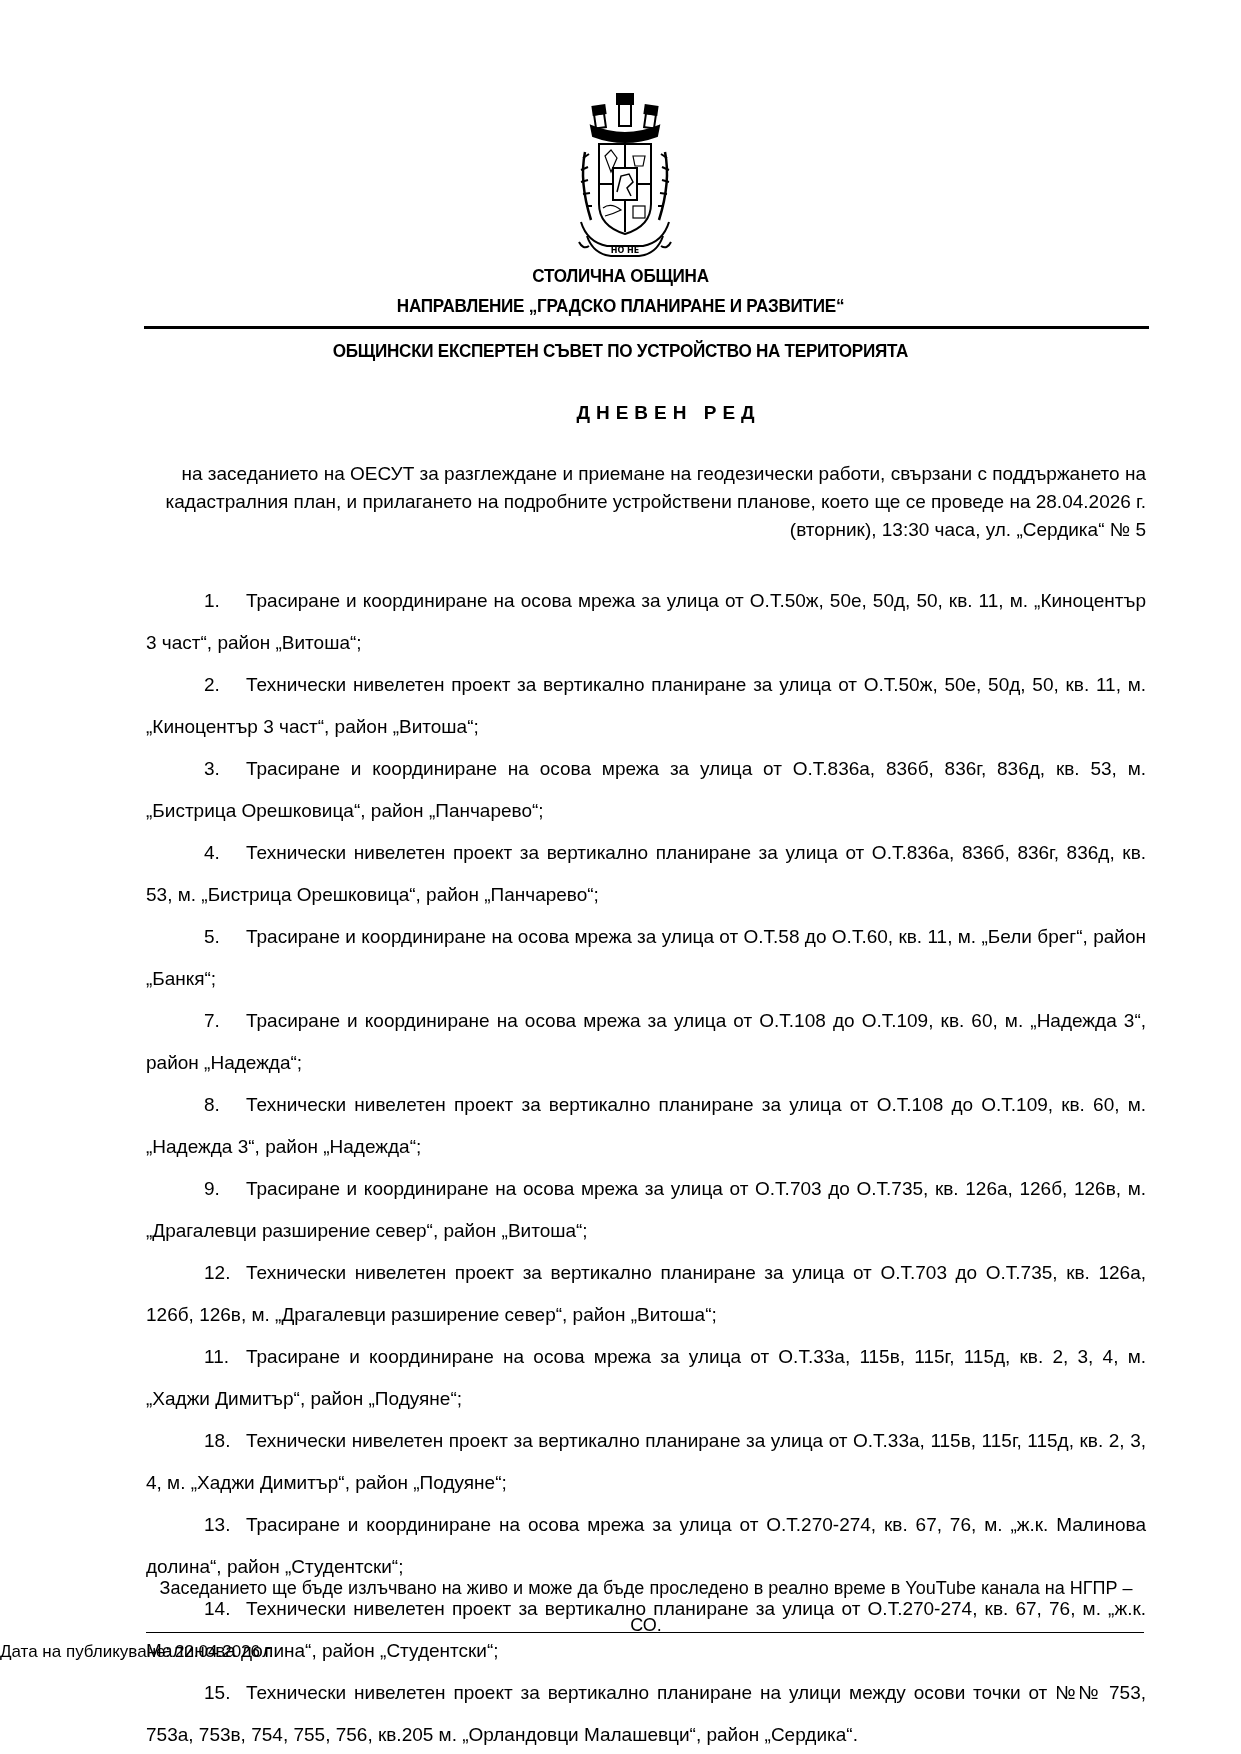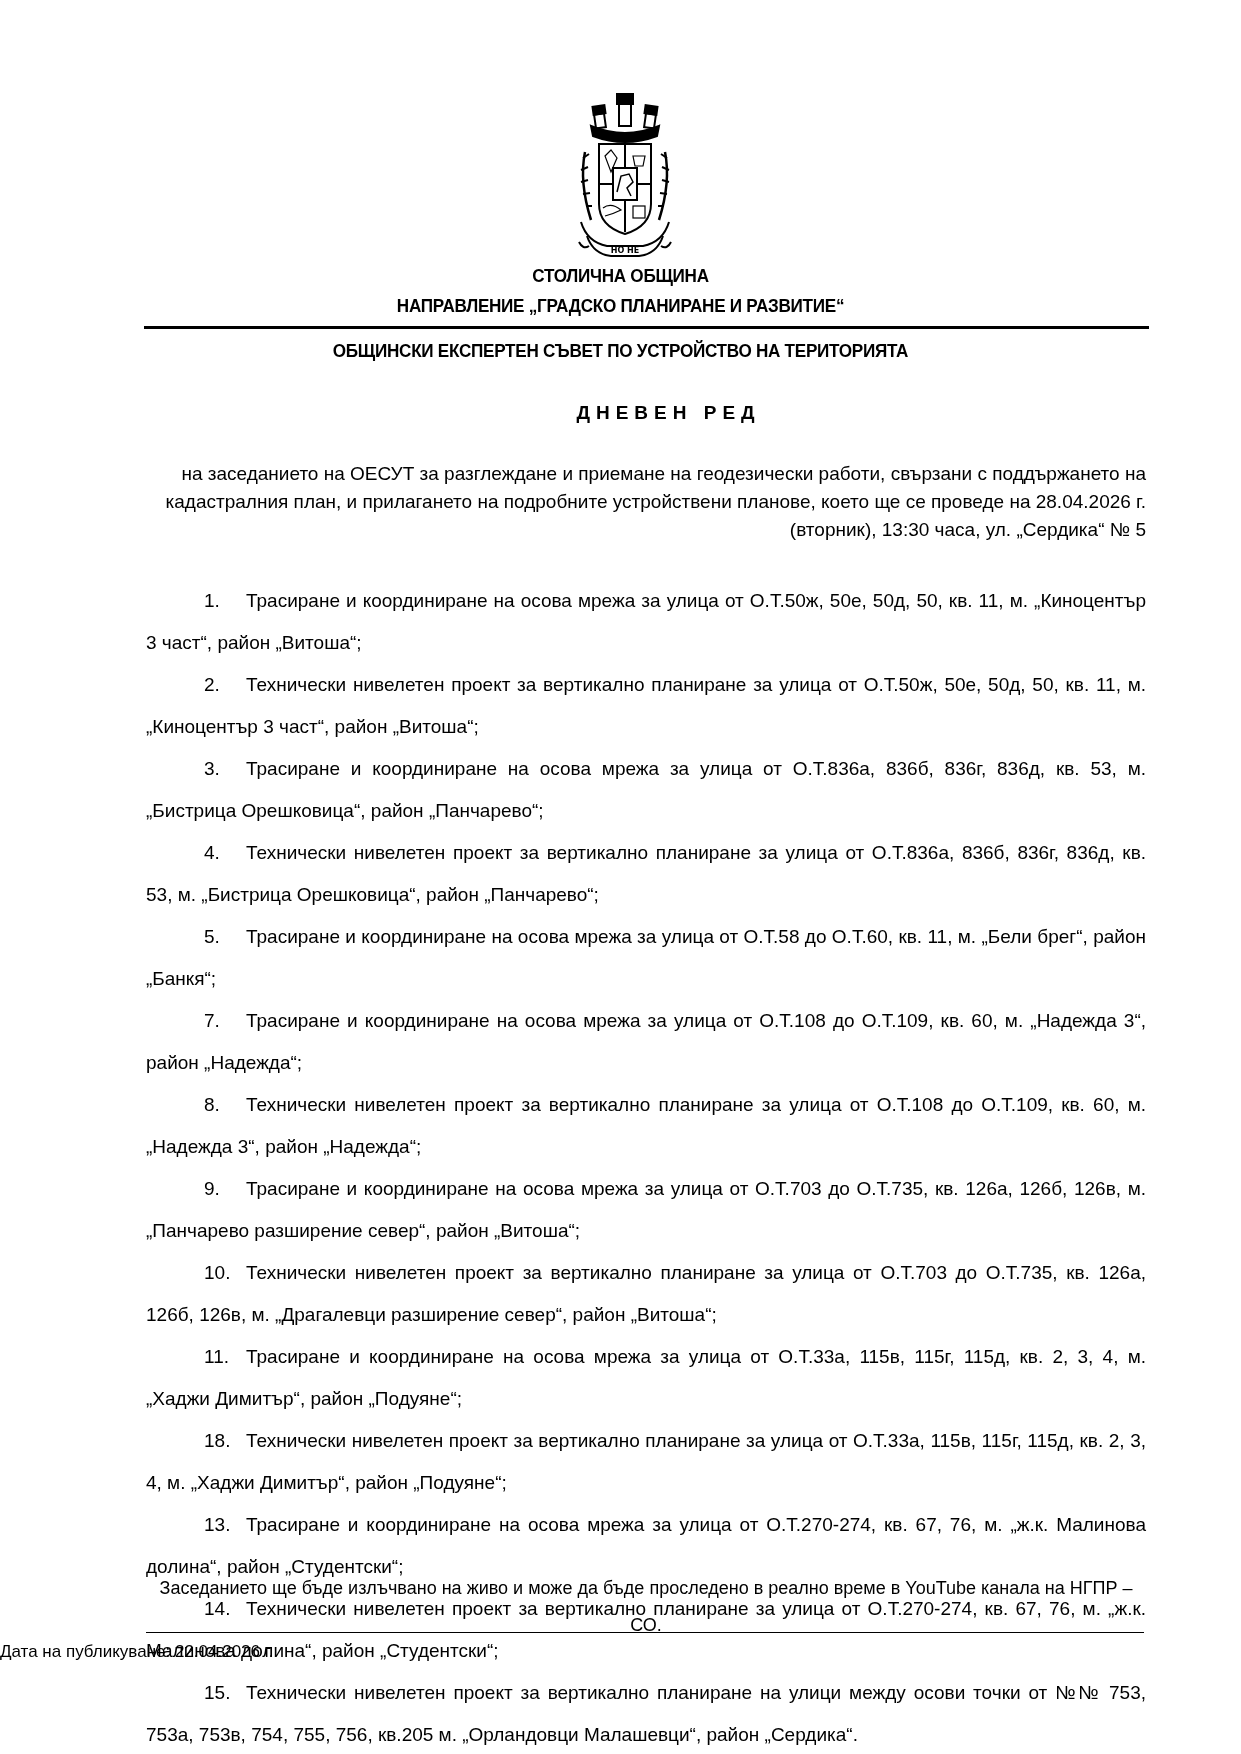--- a/index.html
+++ b/index.html
@@ -99,22 +99,22 @@
   <div class="intro">на заседанието на ОЕСУТ за разглеждане и приемане на геодезически работи, свързани с поддържането на кадастралния план, и прилагането на подробните устройствени планове, което ще се проведе на  28.04.2026 г. (вторник), 13:30 часа, ул. „Сердика“ № 5</div>
 
   <ol class="agenda-list">
     <li class="agenda-item"><span class="num">1.</span><span>Трасиране и координиране на осова мрежа за улица от О.Т.50ж, 50е, 50д, 50, кв. 11, м. „Киноцентър 3 част“, район „Витоша“;</span></li>
     <li class="agenda-item"><span class="num">2.</span><span>Технически нивелетен проект за вертикално планиране за улица от О.Т.50ж, 50е, 50д, 50, кв. 11, м. „Киноцентър 3 част“, район „Витоша“;</span></li>
     <li class="agenda-item"><span class="num">3.</span><span>Трасиране и координиране на осова мрежа за улица от О.Т.836а, 836б, 836г, 836д, кв. 53, м. „Бистрица Орешковица“, район „Панчарево“;</span></li>
     <li class="agenda-item"><span class="num">4.</span><span>Технически нивелетен проект за вертикално планиране за улица от О.Т.836а, 836б, 836г, 836д, кв. 53, м. „Бистрица Орешковица“, район „Панчарево“;</span></li>
     <li class="agenda-item"><span class="num">5.</span><span>Трасиране и координиране на осова мрежа за улица от О.Т.58 до О.Т.60, кв. 11, м. „Бели брег“, район „Банкя“;</span></li>
     <li class="agenda-item"><span class="num">7.</span><span>Трасиране и координиране на осова мрежа за улица от О.Т.108 до О.Т.109, кв. 60, м. „Надежда 3“, район „Надежда“;</span></li>
     <li class="agenda-item"><span class="num">8.</span><span>Технически нивелетен проект за вертикално планиране за улица от О.Т.108 до О.Т.109, кв. 60, м. „Надежда 3“, район „Надежда“;</span></li>
-    <li class="agenda-item"><span class="num">9.</span><span>Трасиране и координиране на осова мрежа за улица от О.Т.703 до О.Т.735, кв. 126а, 126б, 126в, м. „Панчарево разширение север“, район „Витоша“;</span></li>
-    <li class="agenda-item"><span class="num">10.</span><span>Технически нивелетен проект за вертикално планиране за улица от О.Т.703 до О.Т.735, кв. 126а, 126б, 126в, м. „Драгалевци разширение север“, район „Витоша“;</span></li>
+    <li class="agenda-item"><span class="num">9.</span><span>Трасиране и координиране на осова мрежа за улица от О.Т.703 до О.Т.735, кв. 126а, 126б, 126в, м. „Драгалевци разширение север“, район „Витоша“;</span></li>
+    <li class="agenda-item"><span class="num">12.</span><span>Технически нивелетен проект за вертикално планиране за улица от О.Т.703 до О.Т.735, кв. 126а, 126б, 126в, м. „Драгалевци разширение север“, район „Витоша“;</span></li>
     <li class="agenda-item"><span class="num">11.</span><span>Трасиране и координиране на осова мрежа за улица от О.Т.33а, 115в, 115г, 115д, кв. 2, 3, 4, м. „Хаджи Димитър“, район „Подуяне“;</span></li>
     <li class="agenda-item"><span class="num">18.</span><span>Технически нивелетен проект за вертикално планиране за улица от О.Т.33а, 115в, 115г, 115д, кв. 2, 3, 4, м. „Хаджи Димитър“, район „Подуяне“;</span></li>
     <li class="agenda-item"><span class="num">13.</span><span>Трасиране и координиране на осова мрежа за улица от О.Т.270-274, кв. 67, 76, м. „ж.к. Малинова долина“, район „Студентски“;</span></li>
     <li class="agenda-item"><span class="num">14.</span><span>Технически нивелетен проект за вертикално планиране за улица от О.Т.270-274, кв. 67, 76, м. „ж.к. Малинова долина“, район „Студентски“;</span></li>
     <li class="agenda-item"><span class="num">15.</span><span>Технически нивелетен проект за вертикално планиране на улици между осови точки от №№ 753, 753а, 753в, 754, 755, 756, кв.205 м. „Орландовци Малашевци“, район „Сердика“.</span></li>
   </ol>
 
   <div class="stream-note">Заседанието ще бъде излъчвано на живо и може да бъде проследено в реално време в YouTube канала на НГПР – СО.</div>
   <div class="rule-thin"></div>
   <div class="pub-date">Дата на публикуване: 22.04.2026 г.</div>

